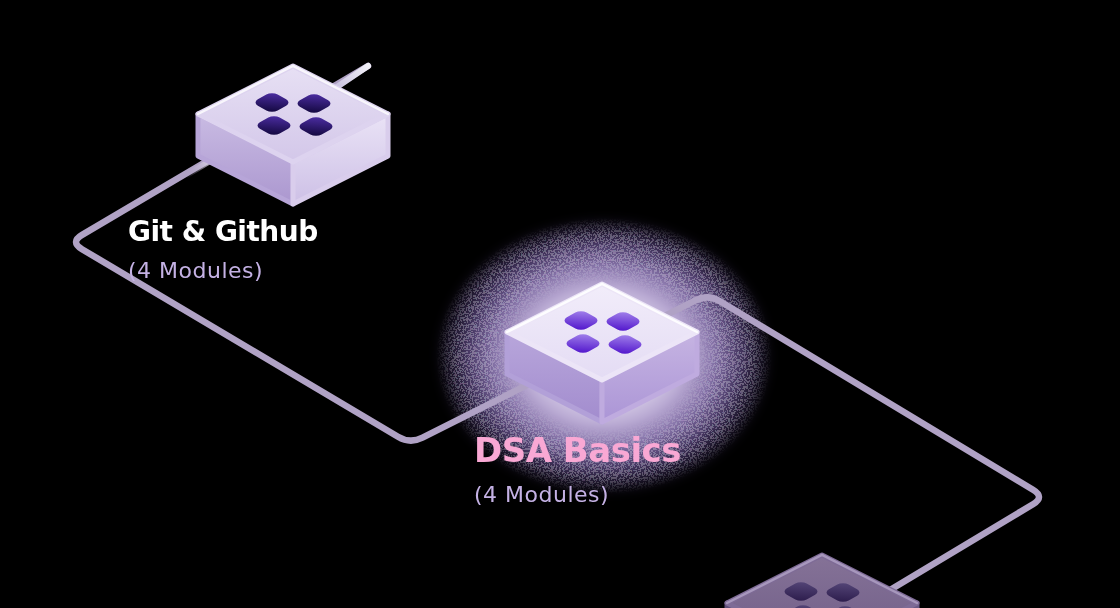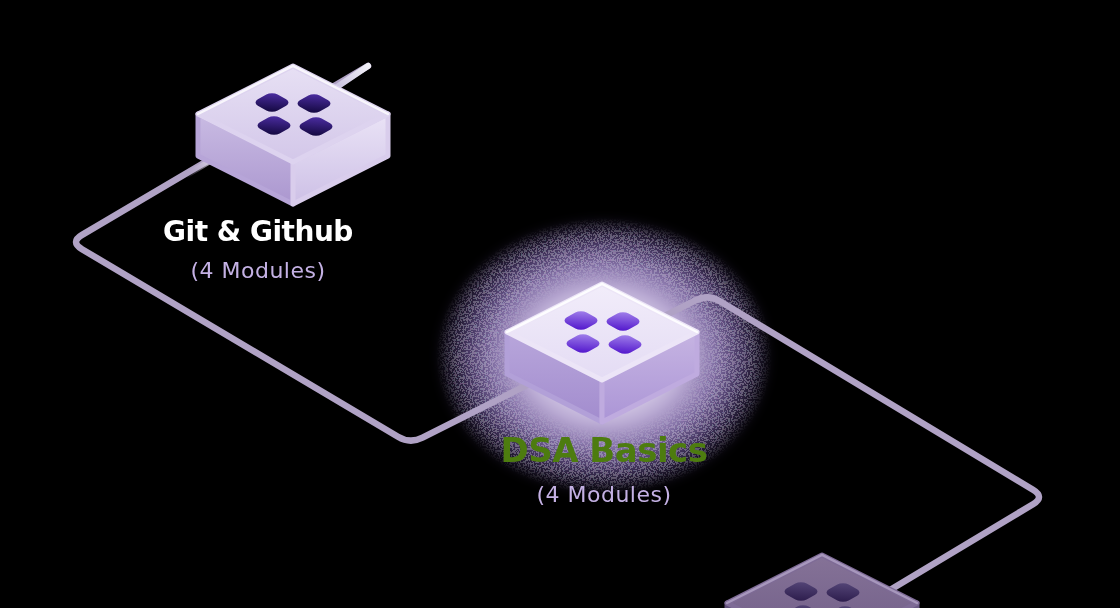--- a/index.html
+++ b/index.html
@@ -19,21 +19,21 @@
       rgba(140,104,214,0) 100%);
     filter:blur(4px);
     z-index:1;
   }
   .glow-noise{position:absolute;left:434px;top:216px;z-index:2;}
   .connector{position:absolute;left:0;top:0;z-index:3;}
   .box{position:absolute;overflow:visible;z-index:4;cursor:pointer;}
   .box-git{left:193px;top:54px;}
   .box-dsa{left:502px;top:272px;}
   .box-next{left:722px;top:543px;}
-  .node-label{position:absolute;z-index:5;text-align:center;width:260px;pointer-events:none;}
+  .node-label{position:absolute;z-index:5;width:260px;pointer-events:none;}
   .label-git{left:128px;top:216px;}
   .label-dsa{left:474px;top:431px;}
   .node-title{
     font-weight:bold;letter-spacing:-0.5px;margin:0;line-height:1.12;
   }
   .label-git .node-title{font-size:28px;}
   .label-dsa .node-title{font-size:34px;}
   .node-subtitle{
     font-size:22px;letter-spacing:0.5px;margin-top:12px;line-height:1.1;
   }
@@ -187,17 +187,17 @@
       <rect x="-14" y="-14" width="28" height="28" rx="8" fill="url(#g3dia)" transform="translate(123 72.5) scale(1 0.56) rotate(45)"></rect>
     </g>
   </svg>
 
   <div class="node-label label-git">
     <div class="node-title" style="color:#ffffff">Git &amp; Github</div>
     <div class="node-subtitle" style="color:#c4b1e4">(4 Modules)</div>
   </div>
 
   <div class="node-label label-dsa">
-    <div class="node-title" style="color:#4d7c0f">DSA Basics</div>
+    <div class="node-title" style="color:#f9a8d4">DSA Basics</div>
     <div class="node-subtitle" style="color:#c4b1e4">(4 Modules)</div>
   </div>
 
 </div>
 
 </body></html>

